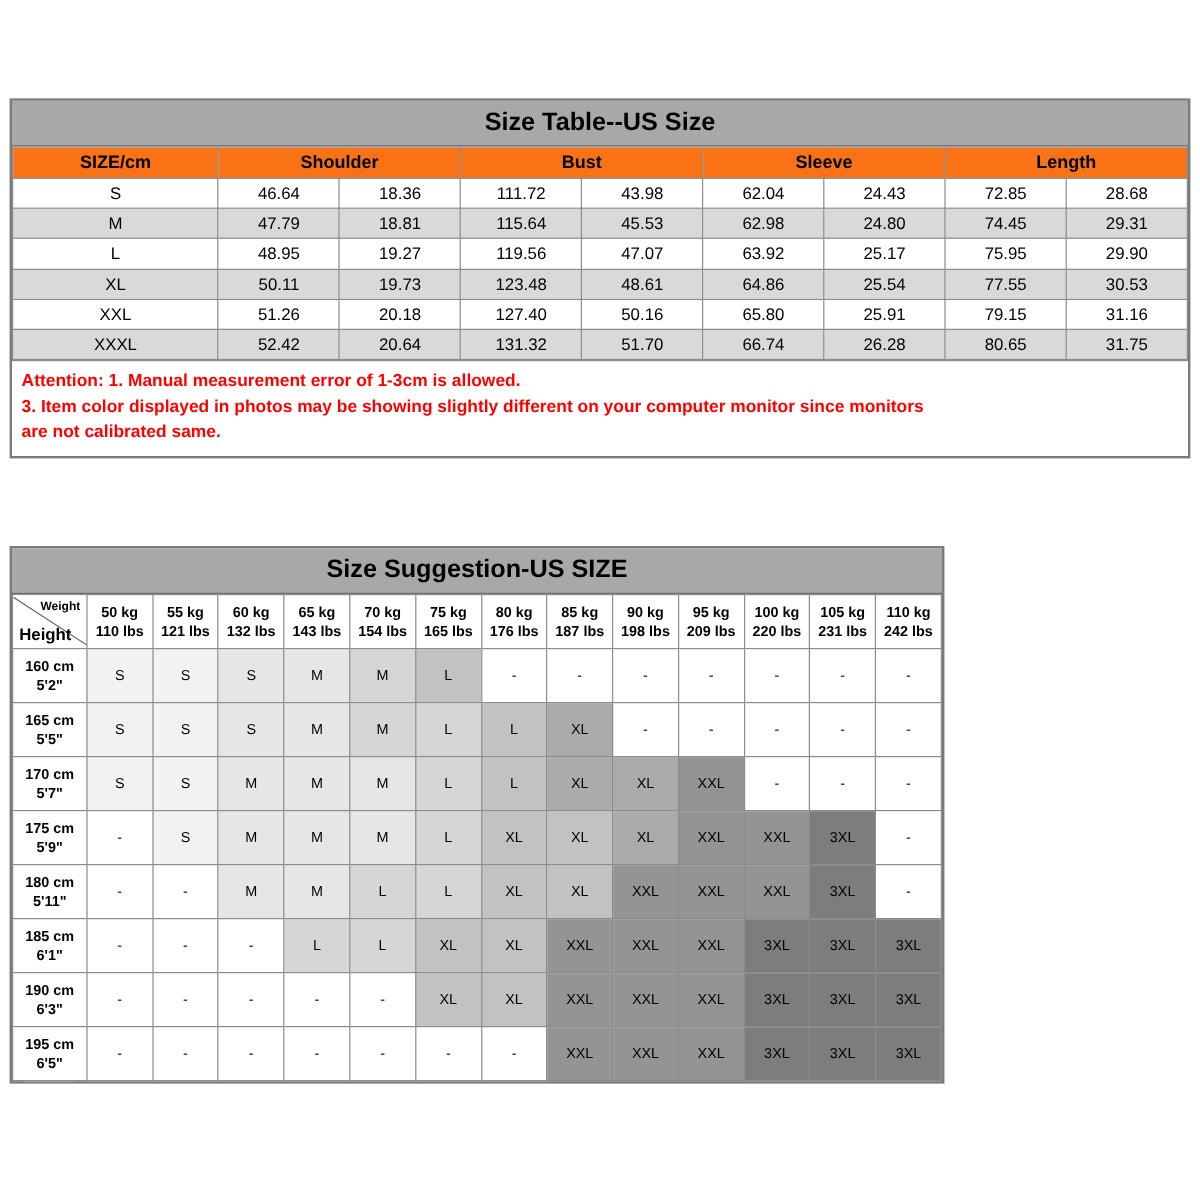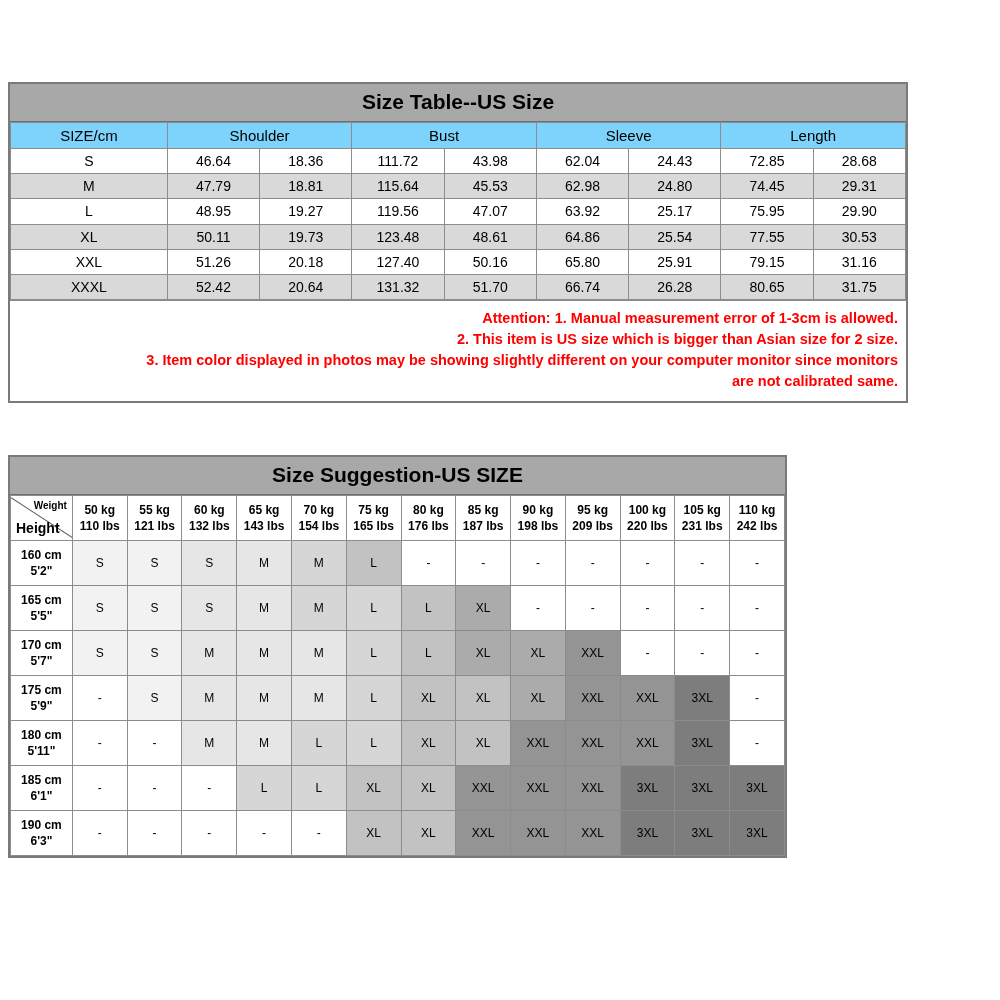--- a/index.html
+++ b/index.html
@@ -25,21 +25,21 @@
   .block {
     position: absolute;
     left: 8px;
     right: 8px;
     border: 2px solid #7a7a7a;
     box-sizing: border-box;
     background: #fff;
   }
   #size-table-block {
     top: 82px;
-    width: 900px;
+    width: 984px;
   }
   .block-title {
     background: #a8a8a8;
     text-align: center;
     font-size: 21px;
     font-weight: bold;
     padding: 6px 0 7px 0;
     color: #000;
     border-bottom: 1px solid #6f6f6f;
   }
@@ -52,35 +52,35 @@
     border: 1px solid #8c8c8c;
     text-align: center;
     font-size: 14px;
     font-weight: normal;
     padding: 4px 2px;
     color: #000;
     background: #fff;
     line-height: 1.15;
   }
   table.grid tr.head td {
-    background: #7dd3fc;
-    font-weight: normal;
+    background: #f97316;
+    font-weight: bold;
     font-size: 15px;
   }
   table.grid tr.subhead td {
     background: #e3e3e3;
     font-size: 14px;
   }
   table.grid tr.zebra td {
     background: #d9d9d9;
   }
   .attention {
     padding: 7px 8px 9px 8px;
     color: #ff0000;
-    text-align: right;
+    text-align: left;
     font-size: 14.5px;
     font-weight: bold;
     line-height: 1.45;
     border-top: 1px solid #8c8c8c;
     background: #fff;
   }
   .attention div { white-space: normal; }
 
   
   #suggestion-block {
@@ -256,21 +256,20 @@
             <td>51.70</td>
             <td>66.74</td>
             <td>26.28</td>
             <td>80.65</td>
             <td>31.75</td>
           </tr>
         </tbody>
     </table>
     <div class="attention">
       <div>Attention:  1. Manual measurement error of 1-3cm is allowed.</div>
-      <div>2. This item is US size which is bigger than Asian size for 2 size.</div>
       <div>3. Item color displayed in photos may be showing slightly different on your computer monitor since monitors</div>
       <div>are not calibrated same.</div>
     </div>
   </div>
 
   <div class="block" id="suggestion-block">
     <div class="block-title">Size Suggestion-US SIZE</div>
     <table class="sugg">
       <colgroup id="sugg-cols">
           <col style="width: 8%;">
@@ -474,17 +473,36 @@
             <td class="s0 dash">-</td>
             <td class="s4">XL</td>
             <td class="s4">XL</td>
             <td class="s6">XXL</td>
             <td class="s6">XXL</td>
             <td class="s6">XXL</td>
             <td class="s7">3XL</td>
             <td class="s7">3XL</td>
             <td class="s7">3XL</td>
           </tr>
+          <tr>
+            <td class="rowhead">
+              <div>195 cm</div>
+              <div>6'5"</div>
+            </td>
+            <td class="s0 dash">-</td>
+            <td class="s0 dash">-</td>
+            <td class="s0 dash">-</td>
+            <td class="s0 dash">-</td>
+            <td class="s0 dash">-</td>
+            <td class="s0 dash">-</td>
+            <td class="s0 dash">-</td>
+            <td class="s6">XXL</td>
+            <td class="s6">XXL</td>
+            <td class="s6">XXL</td>
+            <td class="s7">3XL</td>
+            <td class="s7">3XL</td>
+            <td class="s7">3XL</td>
+          </tr>
         </tbody>
     </table>
   </div>
 
 </div>
 
 </body></html>

